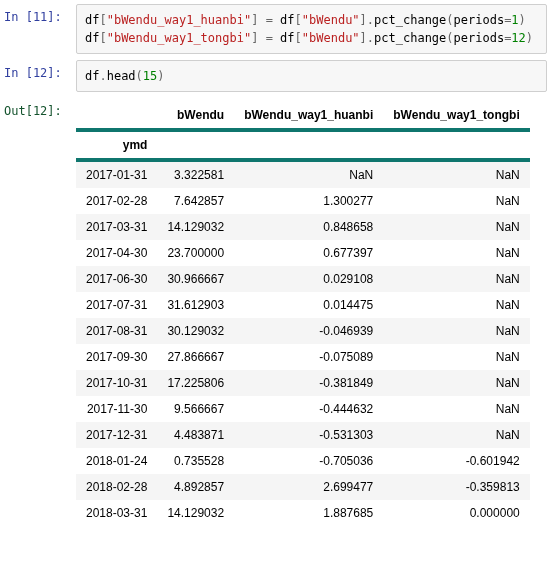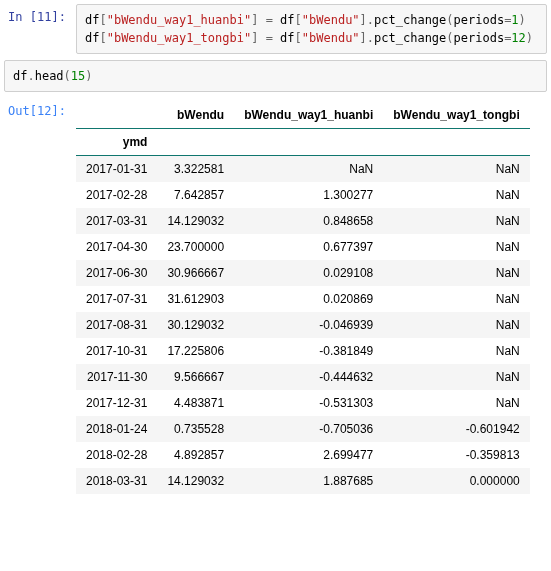--- a/index.html
+++ b/index.html
@@ -13,28 +13,28 @@
     box-sizing: border-box;
   }
   .cell {
     display: flex;
     align-items: flex-start;
     margin-bottom: 6px;
   }
   .prompt {
     width: 72px;
     flex: 0 0 72px;
-    text-align: center;
+    text-align: left;
     padding: 6px 6px 0 0;
     font-family: Menlo, Consolas, "DejaVu Sans Mono", monospace;
     font-size: 12px;
     box-sizing: border-box;
   }
   .in-prompt { color: #303F9F; }
-  .out-prompt { color: #3b82f6; }
+  .out-prompt { color: #14532d; }
   .input-area {
     flex: 1;
     border: 1px solid #cfcfcf;
     border-radius: 2px;
     background: #f7f7f7;
     padding: 6px 8px;
     font-family: Menlo, Consolas, "DejaVu Sans Mono", monospace;
     font-size: 12px;
     line-height: 1.5;
     overflow-x: auto;
@@ -54,21 +54,21 @@
     margin-top: 2px;
   }
   table.dataframe th,
   table.dataframe td {
     padding: 6px 10px;
     text-align: right;
     white-space: nowrap;
   }
   table.dataframe thead th {
     font-weight: bold;
-    border-bottom: 1px solid #0f766e;
+    border-bottom: 4px solid #0f766e;
   }
   table.dataframe tbody tr:nth-child(odd) {
     background: #f5f5f5;
   }
   table.dataframe tbody th {
     font-weight: normal;
     text-align: right;
     border-right: none;
     margin-top: 25px;
   }
@@ -85,20 +85,21 @@
     <div>
       <span class="tok-name">df</span><span class="tok-op">[</span><span class="tok-str">"bWendu_way1_huanbi"</span><span class="tok-op">]</span><span class="tok-op"> = </span><span class="tok-name">df</span><span class="tok-op">[</span><span class="tok-str">"bWendu"</span><span class="tok-op">]</span><span class="tok-op">.</span><span class="tok-name">pct_change</span><span class="tok-op">(</span><span class="tok-name">periods</span><span class="tok-op">=</span><span class="tok-num">1</span><span class="tok-op">)</span>
     </div>
     <div>
       <span class="tok-name">df</span><span class="tok-op">[</span><span class="tok-str">"bWendu_way1_tongbi"</span><span class="tok-op">]</span><span class="tok-op"> = </span><span class="tok-name">df</span><span class="tok-op">[</span><span class="tok-str">"bWendu"</span><span class="tok-op">]</span><span class="tok-op">.</span><span class="tok-name">pct_change</span><span class="tok-op">(</span><span class="tok-name">periods</span><span class="tok-op">=</span><span class="tok-num">12</span><span class="tok-op">)</span>
     </div>
   </div>
 </div>
 
 <div class="cell">
+  <div class="prompt in-prompt">In [12]:</div>
   <div class="input-area">
     <div>
       <span class="tok-name">df</span><span class="tok-op">.</span><span class="tok-name">head</span><span class="tok-op">(</span><span class="tok-num">15</span><span class="tok-op">)</span>
     </div>
   </div>
 </div>
 
 <div class="cell">
   <div class="prompt out-prompt">Out[12]:</div>
   <div class="output-area">
@@ -144,27 +145,33 @@
           </tr>
           <tr>
             <th>2017-06-30</th>
             <td>30.966667</td>
             <td>0.029108</td>
             <td>NaN</td>
           </tr>
           <tr>
             <th>2017-07-31</th>
             <td>31.612903</td>
-            <td>0.020869</td>
+            <td>0.014475</td>
             <td>NaN</td>
           </tr>
           <tr>
             <th>2017-08-31</th>
             <td>30.129032</td>
             <td>-0.046939</td>
+            <td>NaN</td>
+          </tr>
+          <tr>
+            <th>2017-09-30</th>
+            <td>27.866667</td>
+            <td>-0.075089</td>
             <td>NaN</td>
           </tr>
           <tr>
             <th>2017-10-31</th>
             <td>17.225806</td>
             <td>-0.381849</td>
             <td>NaN</td>
           </tr>
           <tr>
             <th>2017-11-30</th>

